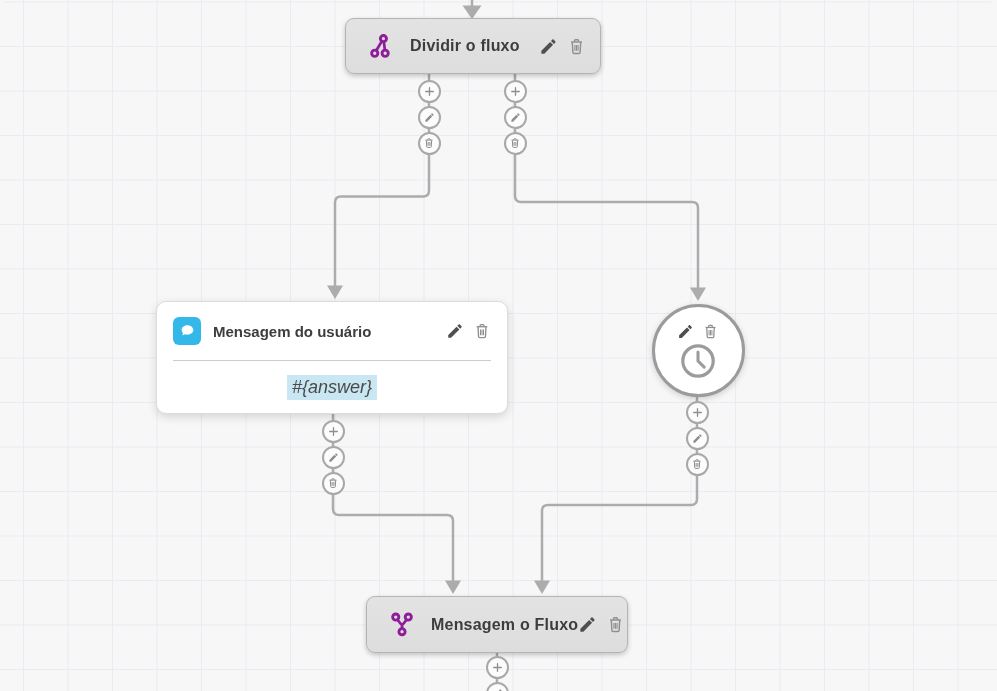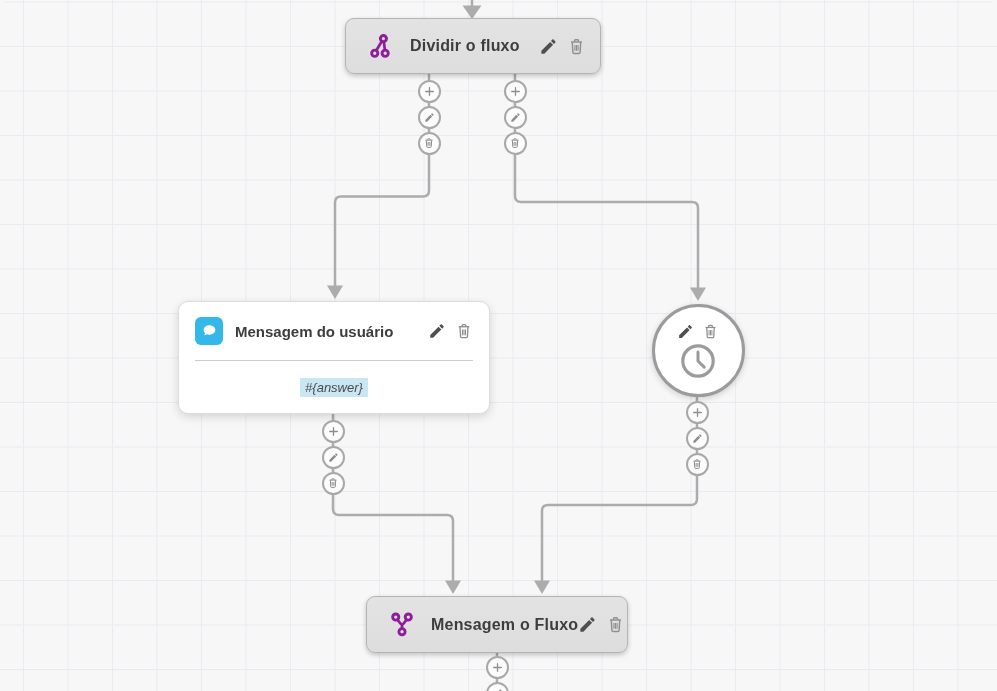--- a/index.html
+++ b/index.html
@@ -35,21 +35,21 @@
 
   
   .card{
     position:absolute;box-sizing:border-box;z-index:2;background:#fff;
     border:1px solid #dcdcdc;border-radius:10px;
     box-shadow:0 3px 10px rgba(0,0,0,.14);cursor:move;
   }
   .card-header{display:flex;align-items:center;height:58px;margin:0 16px;border-bottom:1px solid #cccccc;}
   .blue-badge{width:28px;height:28px;border-radius:6px;background:var(--blue,#34b7e9);display:flex;align-items:center;justify-content:center;flex:none;}
   .card-title{font-size:15px;font-weight:bold;color:var(--title-text,#3d3d3d);margin-left:12px;white-space:nowrap;}
-  .card-body{height:52px;display:flex;align-items:center;justify-content:center;font-style:italic;font-size:13px;color:#4a4a4a;}
+  .card-body{height:52px;display:flex;align-items:center;justify-content:center;font-style:italic;font-size:18px;color:#4a4a4a;}
   .var-chip{background:var(--highlight,#c8e7f2);padding:2px 5px;}
 
   
   .circle-node{
     position:absolute;box-sizing:border-box;width:93px;height:93px;z-index:2;
     border:3px solid #9b9b9b;border-radius:50%;background:#fff;
     box-shadow:0 2px 6px rgba(0,0,0,.16);
     display:flex;flex-direction:column;align-items:center;padding-top:16px;cursor:move;
   }
   .circle-node .header-actions{margin:0 0 2px 0;gap:8px;}
@@ -160,21 +160,21 @@
     <span style="display:flex;">
         <svg width="12" height="12" viewBox="0 0 24 24" fill="none" stroke="currentColor">
           <path d="M5 6.3h14" stroke-width="2"></path>
           <path d="M9.5 6V4.7c0-.7.5-1.2 1.2-1.2h2.6c.7 0 1.2.5 1.2 1.2V6" stroke-width="2"></path>
           <path d="M6.7 6.5l.7 12.8c.05.9.8 1.5 1.7 1.5h5.8c.9 0 1.65-.6 1.7-1.5l.7-12.8" stroke-width="2"></path>
           <path d="M10 10v7.5M12 10v7.5M14 10v7.5" stroke-width="1.6"></path>
         </svg>
       </span>
   </button>
 
-  <div class="card" style="left:178px;top:301px;width:312px;height:113px;">
+  <div class="card" style="left:156px;top:301px;width:352px;height:113px;">
     <div class="card-header">
       <span class="blue-badge">
         <svg width="19" height="19" viewBox="0 0 24 24" fill="#ffffff">
             <path d="M12 4.2c-4.1 0-7.4 2.7-7.4 6 0 1.5.7 2.9 1.8 3.9-.1 1-.5 1.9-1.3 2.6 1.5 0 2.8-.5 3.7-1.2.97.3 2.05.5 3.2.5 4.1 0 7.4-2.7 7.4-5.8s-3.3-6-7.4-6z"></path>
           </svg>
       </span>
       <span class="card-title">Mensagem do usuário</span>
       <span class="header-actions">
         <button class="icon-btn">
           <span class="edit-ic">

